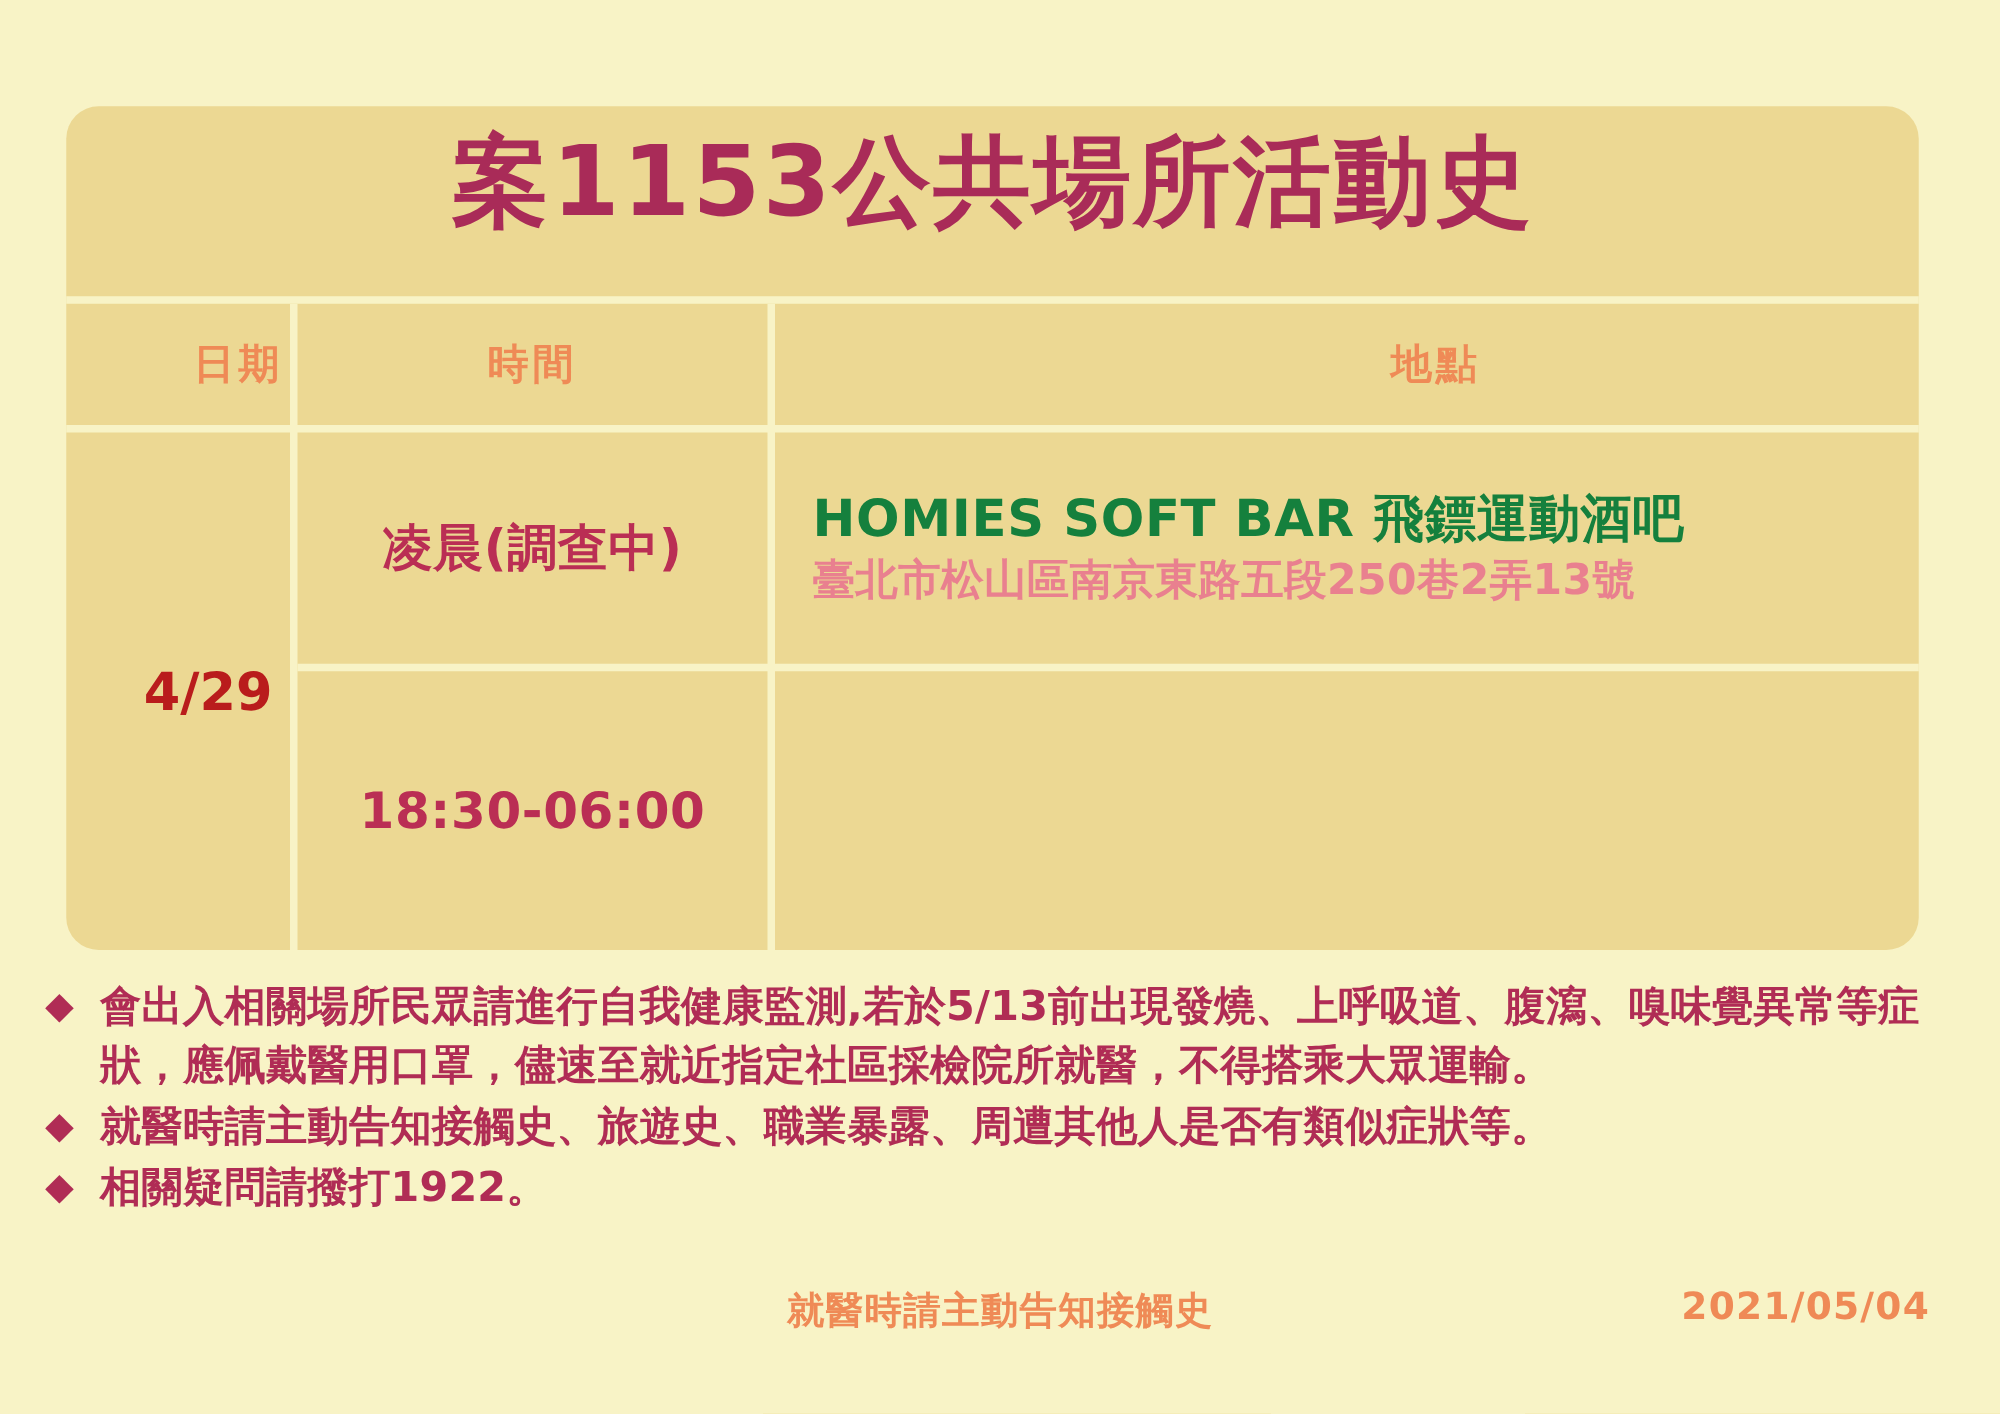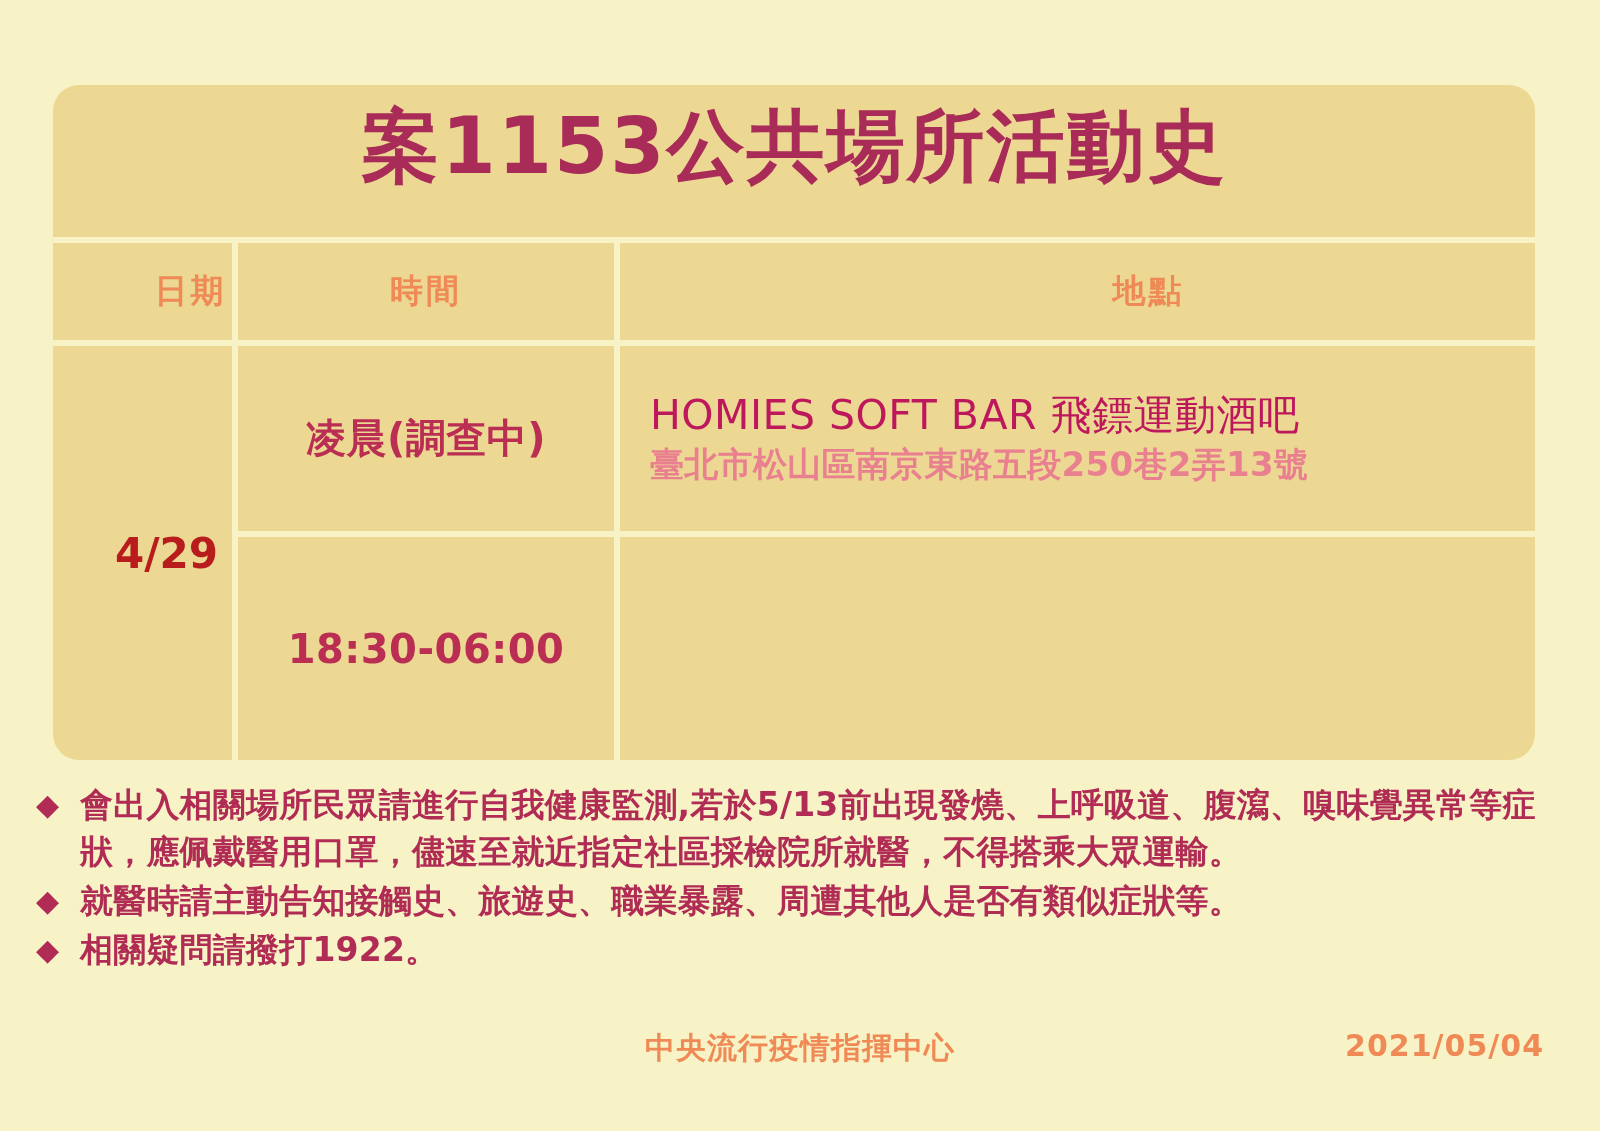--- a/index.html
+++ b/index.html
@@ -135,23 +135,23 @@
     display: flex;
     flex-direction: column;
     justify-content: center;
     padding-left: 30px;
     box-sizing: border-box;
   }
   .r1 { top: 103px; height: 185px; }
   .r2 { top: 294px; height: 223px; }
 
   .venue {
-    color: #be185d;
+    color: #15803d;
     font-size: 41px;
-    font-weight: 400;
+    font-weight: 700;
     line-height: 1.18;
     letter-spacing: 0.5px;
   }
   .addr {
     color: #e9808f;
     font-size: 34px;
     font-weight: 700;
     line-height: 1.25;
     letter-spacing: 0.3px;
     margin-top: 4px;
@@ -255,15 +255,15 @@
     <span class="bullet">◆</span>
     <span class="note-body">就醫時請主動告知接觸史、旅遊史、職業暴露、周遭其他人是否有類似症狀等。</span>
   </div>
   <div class="note">
     <span class="bullet">◆</span>
     <span class="note-body">相關疑問請撥打1922。</span>
   </div>
 </div>
 
 <div id="footer">
-  <div class="footer-org">中央流行疫情指揮中心</div>
+  <div class="footer-org">就醫時請主動告知接觸史</div>
   <div class="footer-date">2021/05/04</div>
 </div>
 
 </body></html>

